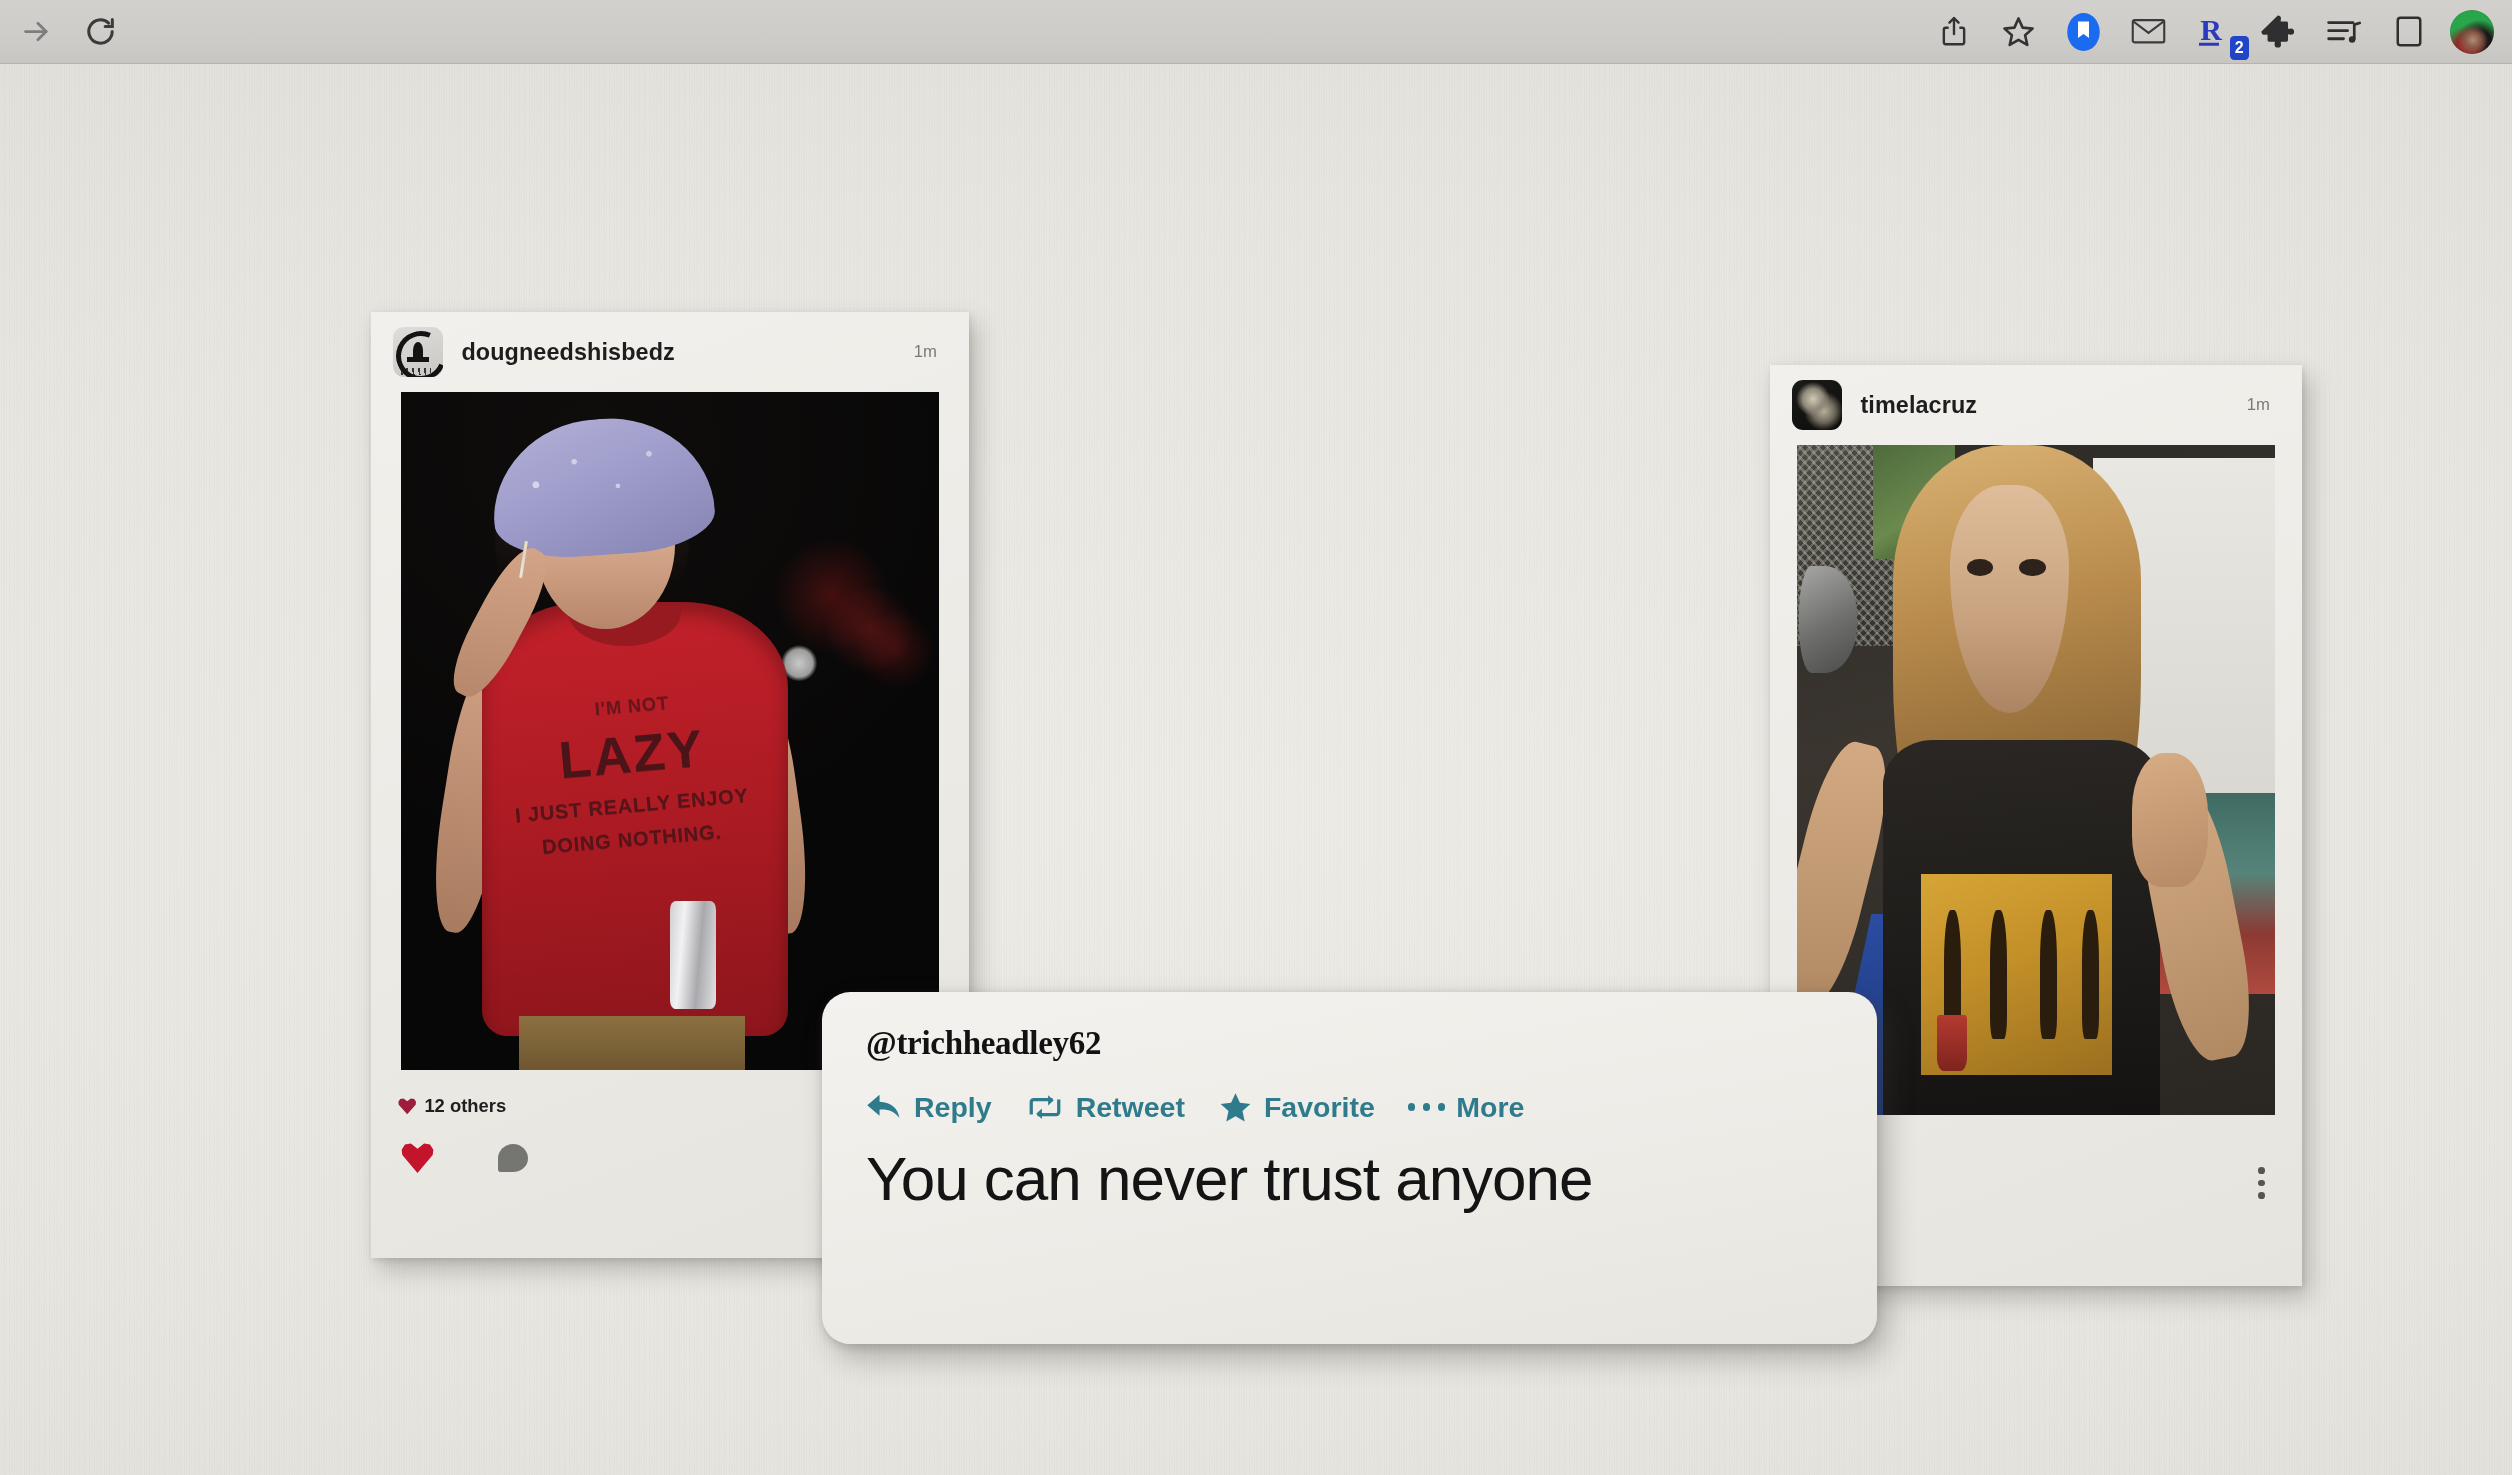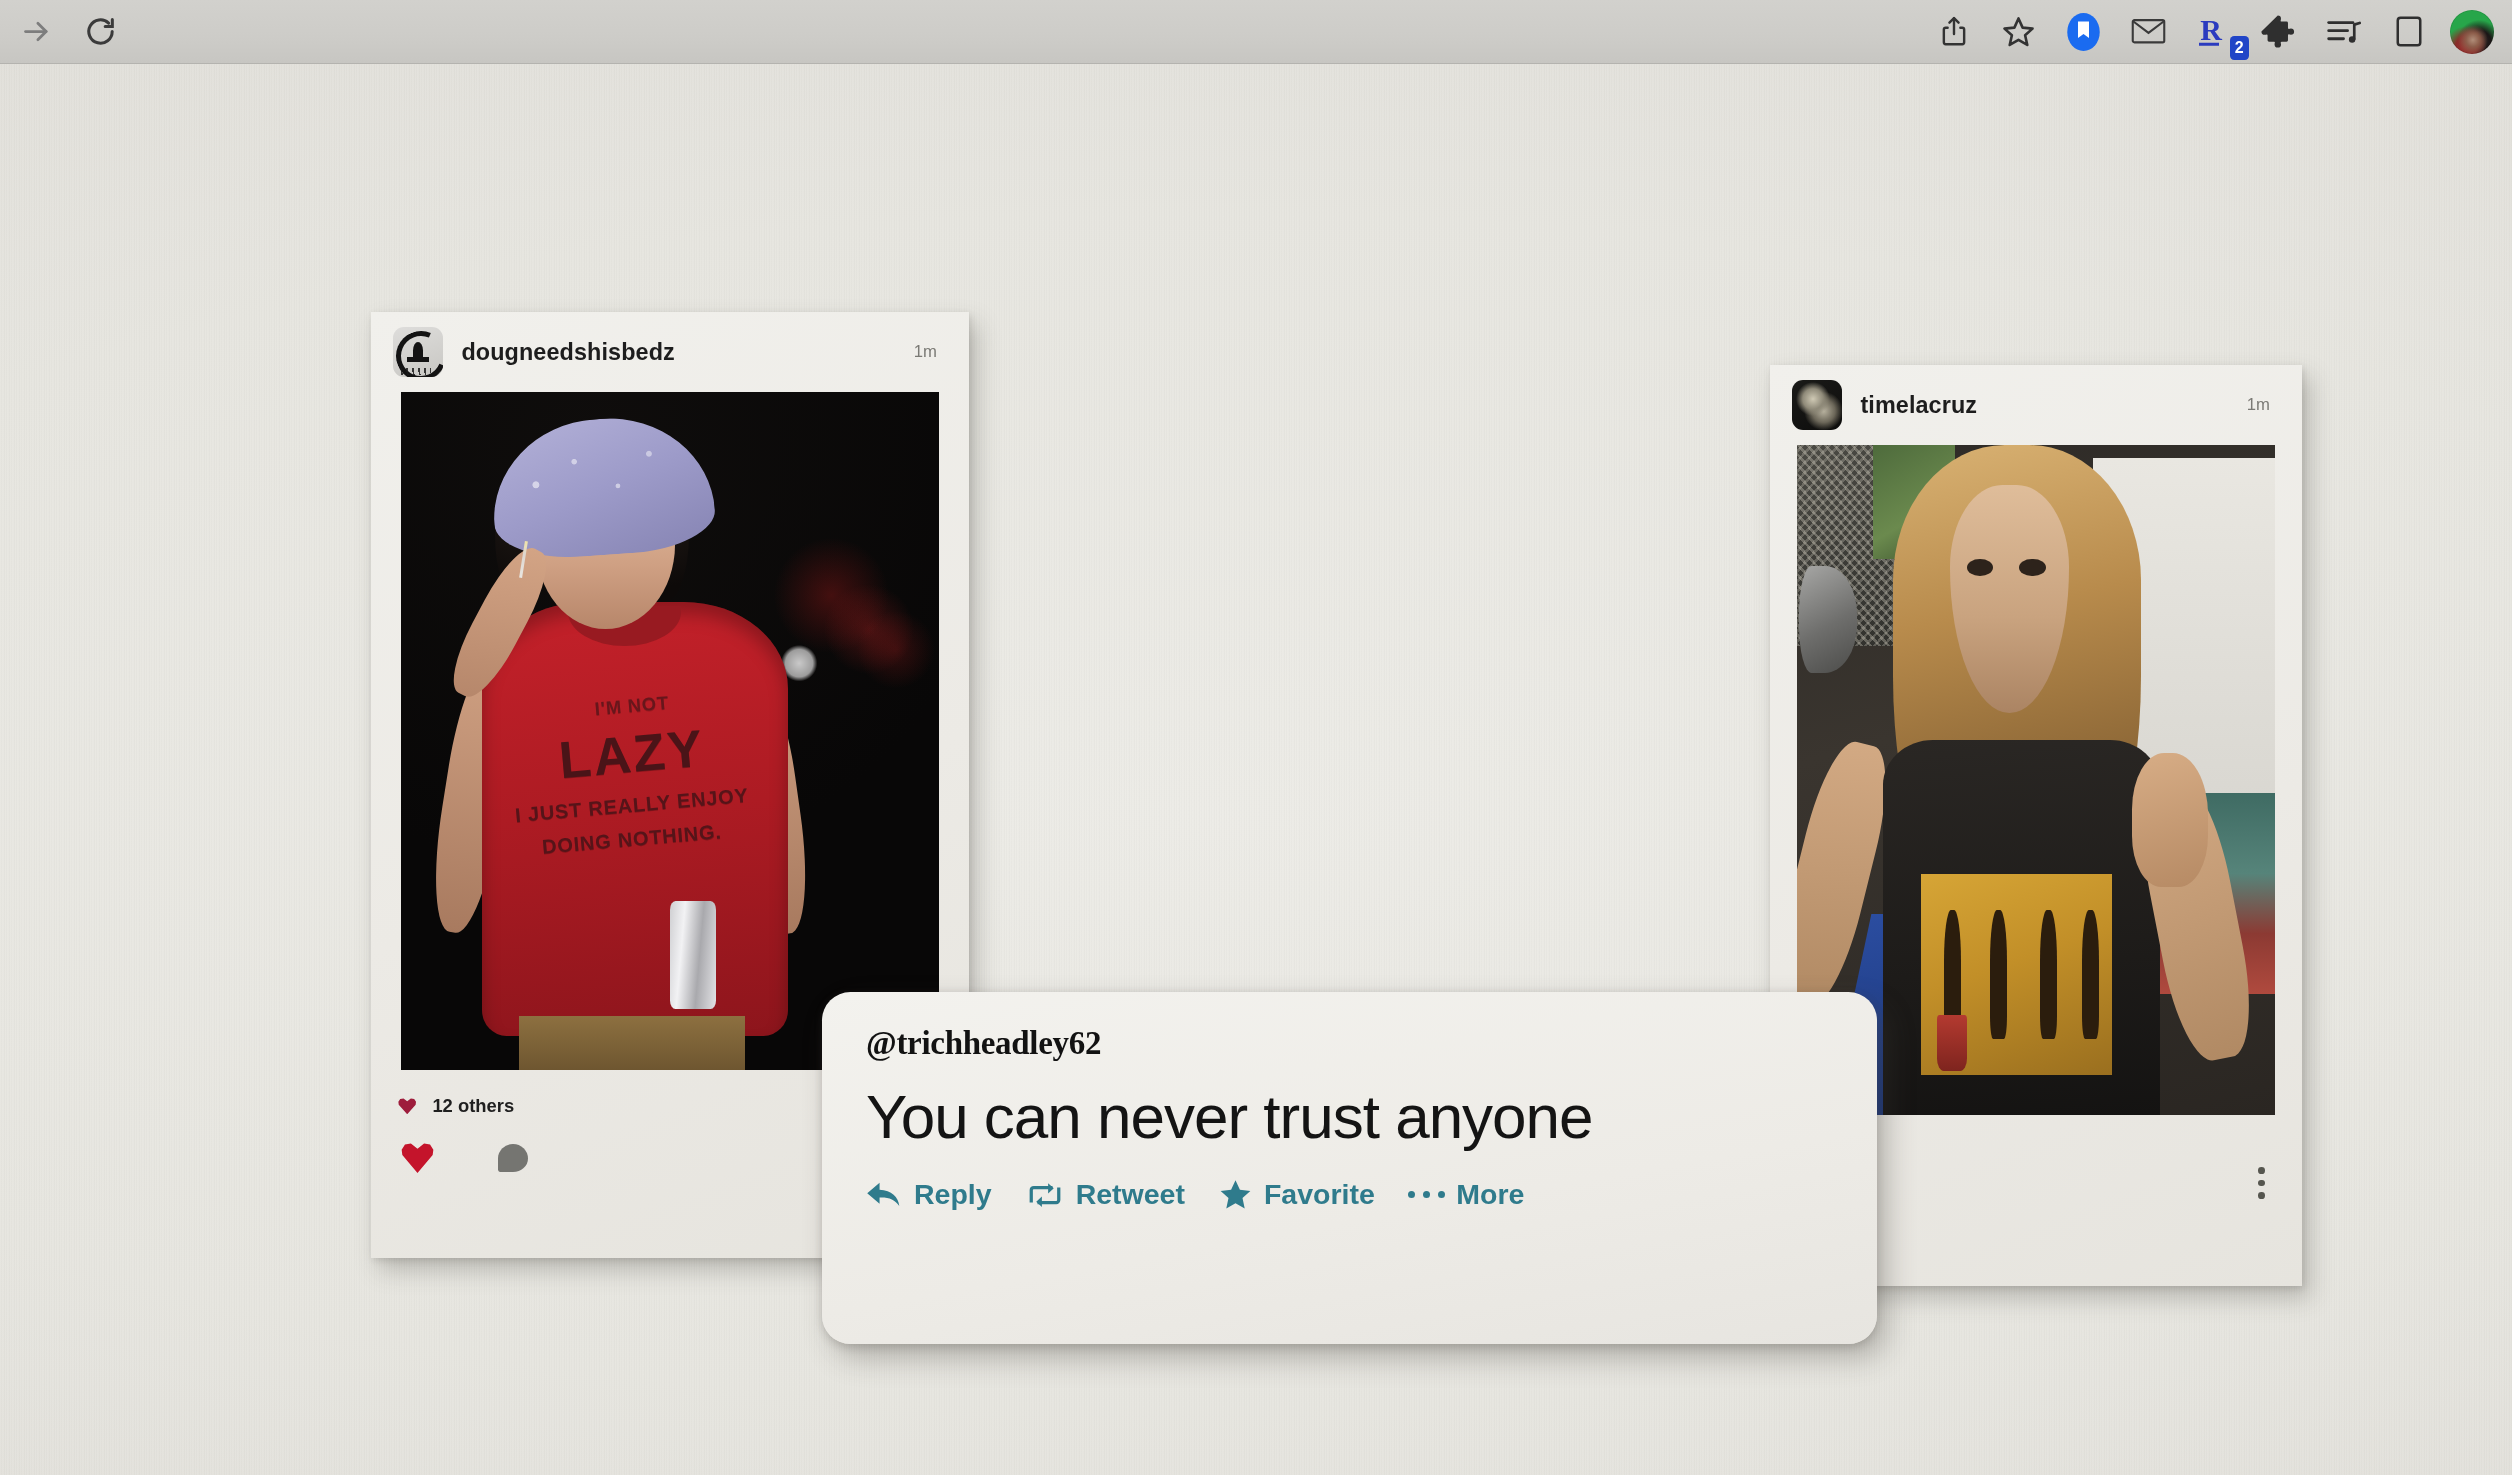--- a/index.html
+++ b/index.html
@@ -151,21 +151,21 @@
     display: block;
     background: #0a0a0a;
     position: relative;
     overflow: hidden;
   }
   .ig-footer { position: relative; }
 
   .likes-row {
     display: flex;
     align-items: center;
-    gap: 16px;
+    gap: 8px;
     padding-left: 27px;
   }
   .likes-text { font-size: 18.4px; font-weight: bold; color: #1f1f1f; }
   .actions-row {
     display: flex;
     align-items: center;
     gap: 64px;
     padding-left: 30px;
   }
 
@@ -662,22 +662,20 @@
             <i></i>
         </span>
       </div>
     </div>
   </div>
 
   <div id="tweet-card">
 
     <div id="tweet-handle">@trichheadley62</div>
 
-    <div id="tweet-body">You can never trust anyone</div>
-
     <div id="tweet-actions">
 
       <span class="tw-action">
         <span>
           <svg width="37" height="30" viewBox="0 0 30 24" fill="#2f7b8c">
             <path d="M11 2 1 10.5 11 19v-5c7.5-.3 12.4 1.6 16 7-.8-7.6-6.2-12.6-16-13.2z"></path>
           </svg>
         </span>
         <span>Reply</span>
       </span>
@@ -706,16 +704,18 @@
       <span class="tw-action">
         <span class="dots3">
             <i></i>
             <i></i>
             <i></i>
           </span>
         <span>More</span>
       </span>
 
     </div>
+
+    <div id="tweet-body">You can never trust anyone</div>
   </div>
 
 </div>
 
 
 </body></html>

